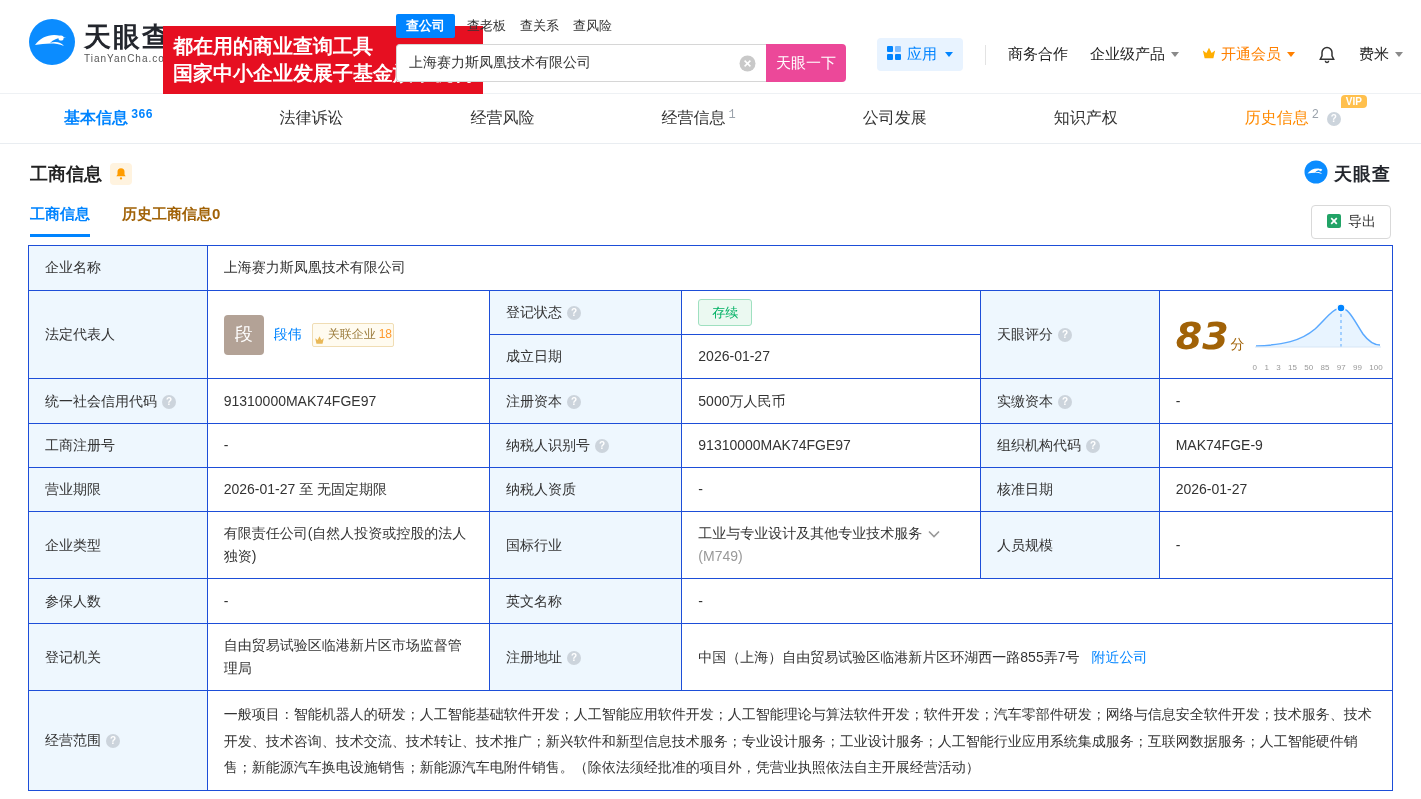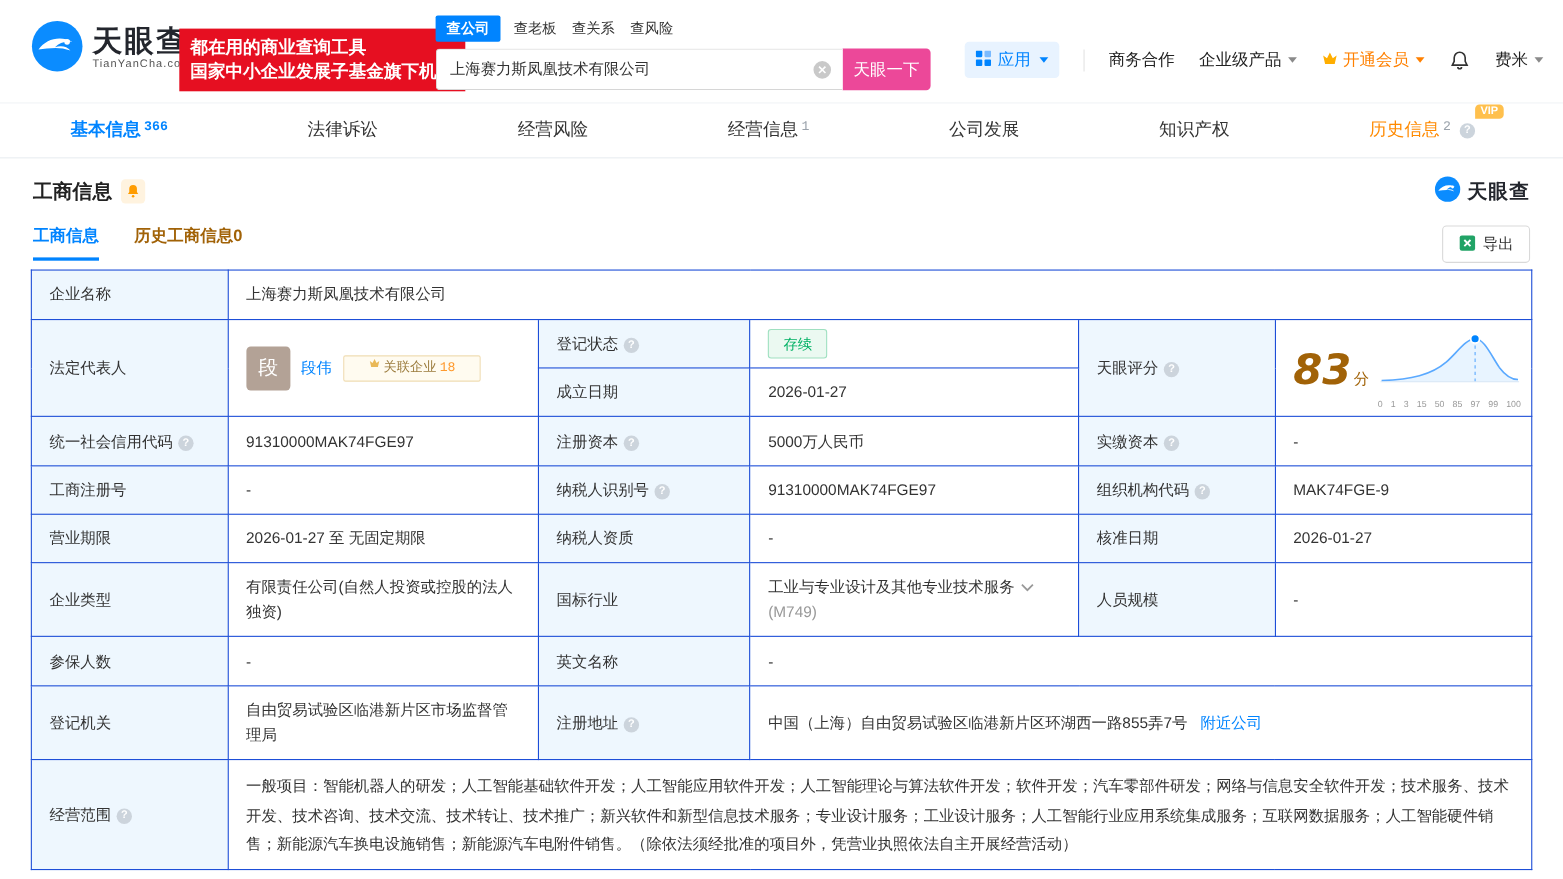--- a/index.html
+++ b/index.html
@@ -8,21 +8,21 @@
     width:1421px; min-height:799px;
     font-family:"Liberation Sans","DejaVu Sans",sans-serif;
     color:#333; font-size:14px;
   }
   
   .topbar { position:relative; height:93px; background:#fff; }
   .logo { position:absolute; left:28px; top:18px; display:flex; align-items:center; gap:8px; cursor:pointer; }
   .logo-texts .brand { font-size:27px; font-weight:bold; color:#23262d; letter-spacing:2px; line-height:1.1; }
   .logo-texts .domain { font-size:10px; color:#555; letter-spacing:1px; }
   .promo { position:absolute; left:163px; top:26px; background:#e60f21; color:#fff;
-           padding:7px 10px; font-size:16px; font-weight:bold; line-height:1.35; white-space:nowrap; }
+           padding:7px 10px; font-size:20px; font-weight:bold; line-height:1.35; white-space:nowrap; }
   .search-block { position:absolute; left:396px; top:14px; }
   .search-tabs { display:flex; align-items:center; gap:10px; margin-bottom:6px; }
   .search-tab { font-size:13px; color:#333; padding:2px 2px; cursor:pointer; }
   .search-tab.active { background:#0084ff; color:#fff; padding:3px 10px; border-radius:2px; font-weight:bold; }
   .search-row { display:flex; }
   .search-input-wrap { position:relative; }
   .search-input-wrap input { width:370px; height:38px; border:1px solid #d6d6d6; border-right:none;
       border-radius:4px 0 0 4px; padding:0 34px 0 12px; font-size:14px; color:#333; outline:none;
       font-family:inherit; }
   .clear-btn { position:absolute; right:10px; top:11px; cursor:pointer; line-height:0; }
@@ -68,22 +68,22 @@
       table-layout:fixed; font-size:14px; }
   .info-table td { border:1px solid #1d4ed8; padding:8px 16px; vertical-align:middle; line-height:1.65; color:#333; }
   .info-table td.lbl { background:#eef7fe; color:#333; }
   .q { display:inline-block; width:14px; height:14px; line-height:14px; border-radius:50%;
       background:#ccd4dc; color:#fff; font-size:10px; text-align:center; margin-left:5px;
       vertical-align:1px; cursor:pointer; font-weight:bold; }
   .legal-wrap { display:flex; align-items:center; gap:10px; }
   .avatar { width:40px; height:40px; border-radius:4px; background:#b3a296; color:#fff; font-size:18px;
       display:flex; align-items:center; justify-content:center; cursor:pointer; flex:none; }
   .rep-name { color:#0084ff; cursor:pointer; }
-  .related-badge { display:inline-flex; align-items:flex-start; gap:3px; border:1px solid #f0ddb4;
-      background:#fffbf0; border-radius:2px; padding:1px 22px; font-size:12px; color:#9b7b3c; cursor:pointer;font-family:Liberation Mono, monospace; }
+  .related-badge { display:inline-flex; align-items:flex-end; gap:3px; border:1px solid #f0ddb4;
+      background:#fffbf0; border-radius:2px; padding:1px 1px; font-size:12px; color:#9b7b3c; cursor:pointer; }
   .related-badge .cnt { color:#ff9a2e; }
   .status-badge { display:inline-block; background:#ebf9f1; color:#00b164; border:1px solid #9fe0c0;
       border-radius:3px; padding:2px 13px; font-size:13px; }
   .score-cell { padding:6px 10px 2px 16px !important; }
   .score-wrap { display:flex; align-items:center; justify-content:space-between; gap:8px; }
   .score-num { color:#a16207; white-space:nowrap;text-align:center; }
   .score-num .num { font-size:38px; font-weight:bold; font-style:italic; font-family:"DejaVu Sans",sans-serif; }
   .score-num .unit { font-size:14px; margin-left:2px; }
   .score-chart { width:132px; }
   .score-axis { display:flex; justify-content:space-between; font-size:8px; color:#999; width:130px; margin-top:1px; }

